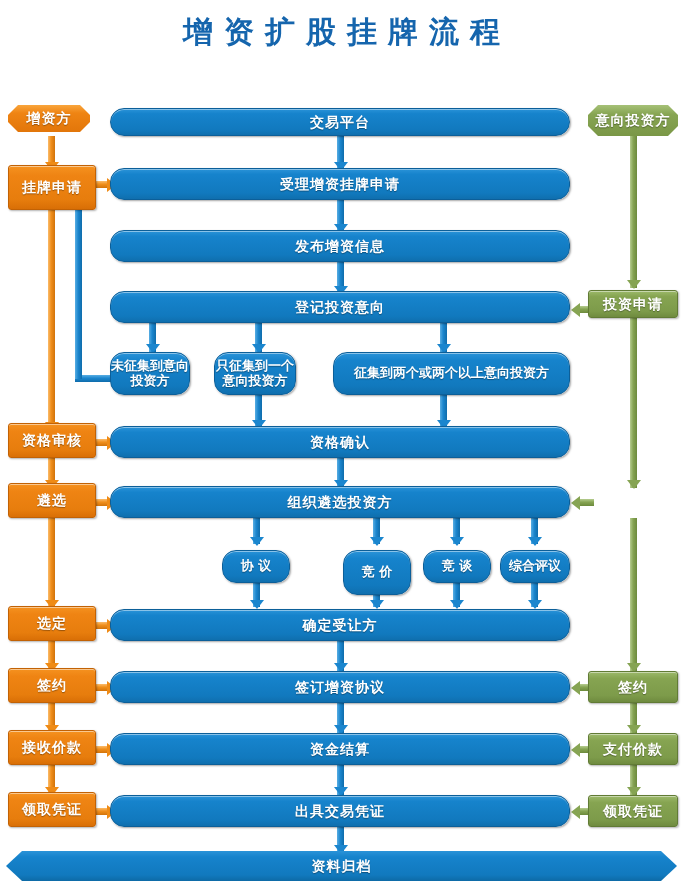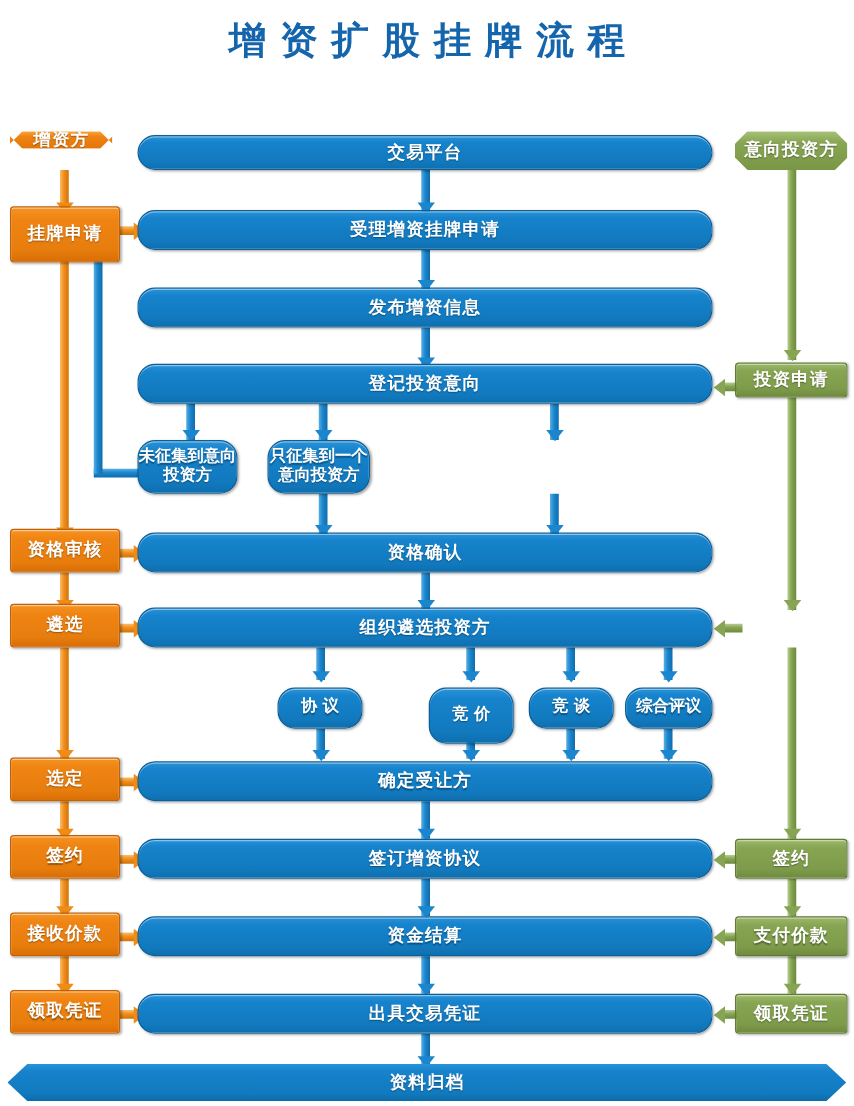--- a/index.html
+++ b/index.html
@@ -209,36 +209,37 @@
   <div class="ah left g" style="left:571px;top:303px;"></div>
   <div class="conn hline g" style="left:580px;top:499px;width:14px;"></div>
   <div class="ah left g" style="left:571px;top:496px;"></div>
   <div class="conn hline g" style="left:580px;top:684px;width:14px;"></div>
   <div class="ah left g" style="left:571px;top:681px;"></div>
   <div class="conn hline g" style="left:580px;top:746px;width:14px;"></div>
   <div class="ah left g" style="left:571px;top:743px;"></div>
   <div class="conn hline g" style="left:580px;top:808px;width:14px;"></div>
   <div class="ah left g" style="left:571px;top:805px;"></div>
 
-  <div class="node orange oct" style="left:8px;top:105px;width:82px;height:14px;">增资方</div>
+  <div class="node orange oct" style="left:8px;top:105px;width:82px;height:27px;">增资方</div>
   <div class="node orange" style="left:8px;top:165px;width:88px;height:45px;">挂牌申请</div>
   <div class="node orange" style="left:8px;top:423px;width:88px;height:35px;">资格审核</div>
   <div class="node orange" style="left:8px;top:483px;width:88px;height:35px;">遴选</div>
   <div class="node orange" style="left:8px;top:606px;width:88px;height:35px;">选定</div>
   <div class="node orange" style="left:8px;top:668px;width:88px;height:35px;">签约</div>
   <div class="node orange" style="left:8px;top:730px;width:88px;height:35px;">接收价款</div>
   <div class="node orange" style="left:8px;top:792px;width:88px;height:35px;">领取凭证</div>
 
   <div class="node blue" style="left:110px;top:108px;width:460px;height:28px;">交易平台</div>
   <div class="node blue" style="left:110px;top:168px;width:460px;height:32px;">受理增资挂牌申请</div>
   <div class="node blue" style="left:110px;top:230px;width:460px;height:32px;">发布增资信息</div>
   <div class="node blue small" style="left:110px;top:352px;width:80px;height:43px;">未征集到意向投资方</div>
 
   <div class="node blue" style="left:110px;top:291px;width:460px;height:32px;">登记投资意向</div>
   <div class="node blue small" style="left:214px;top:352px;width:82px;height:43px;">只征集到一个意向投资方</div>
+  <div class="node blue small" style="left:333px;top:352px;width:237px;height:43px;">征集到两个或两个以上意向投资方</div>
 
   <div class="node blue" style="left:110px;top:426px;width:460px;height:32px;">资格确认</div>
   <div class="node blue" style="left:110px;top:486px;width:460px;height:32px;">组织遴选投资方</div>
 
   <div class="node blue small" style="left:222px;top:550px;width:68px;height:33px;">协 议</div>
   <div class="node blue small" style="left:343px;top:550px;width:68px;height:45px;">竞 价</div>
   <div class="node blue small" style="left:423px;top:550px;width:68px;height:33px;">竞 谈</div>
   <div class="node blue small" style="left:500px;top:550px;width:70px;height:33px;">综合评议</div>
 
   <div class="node blue" style="left:110px;top:609px;width:460px;height:32px;">确定受让方</div>

